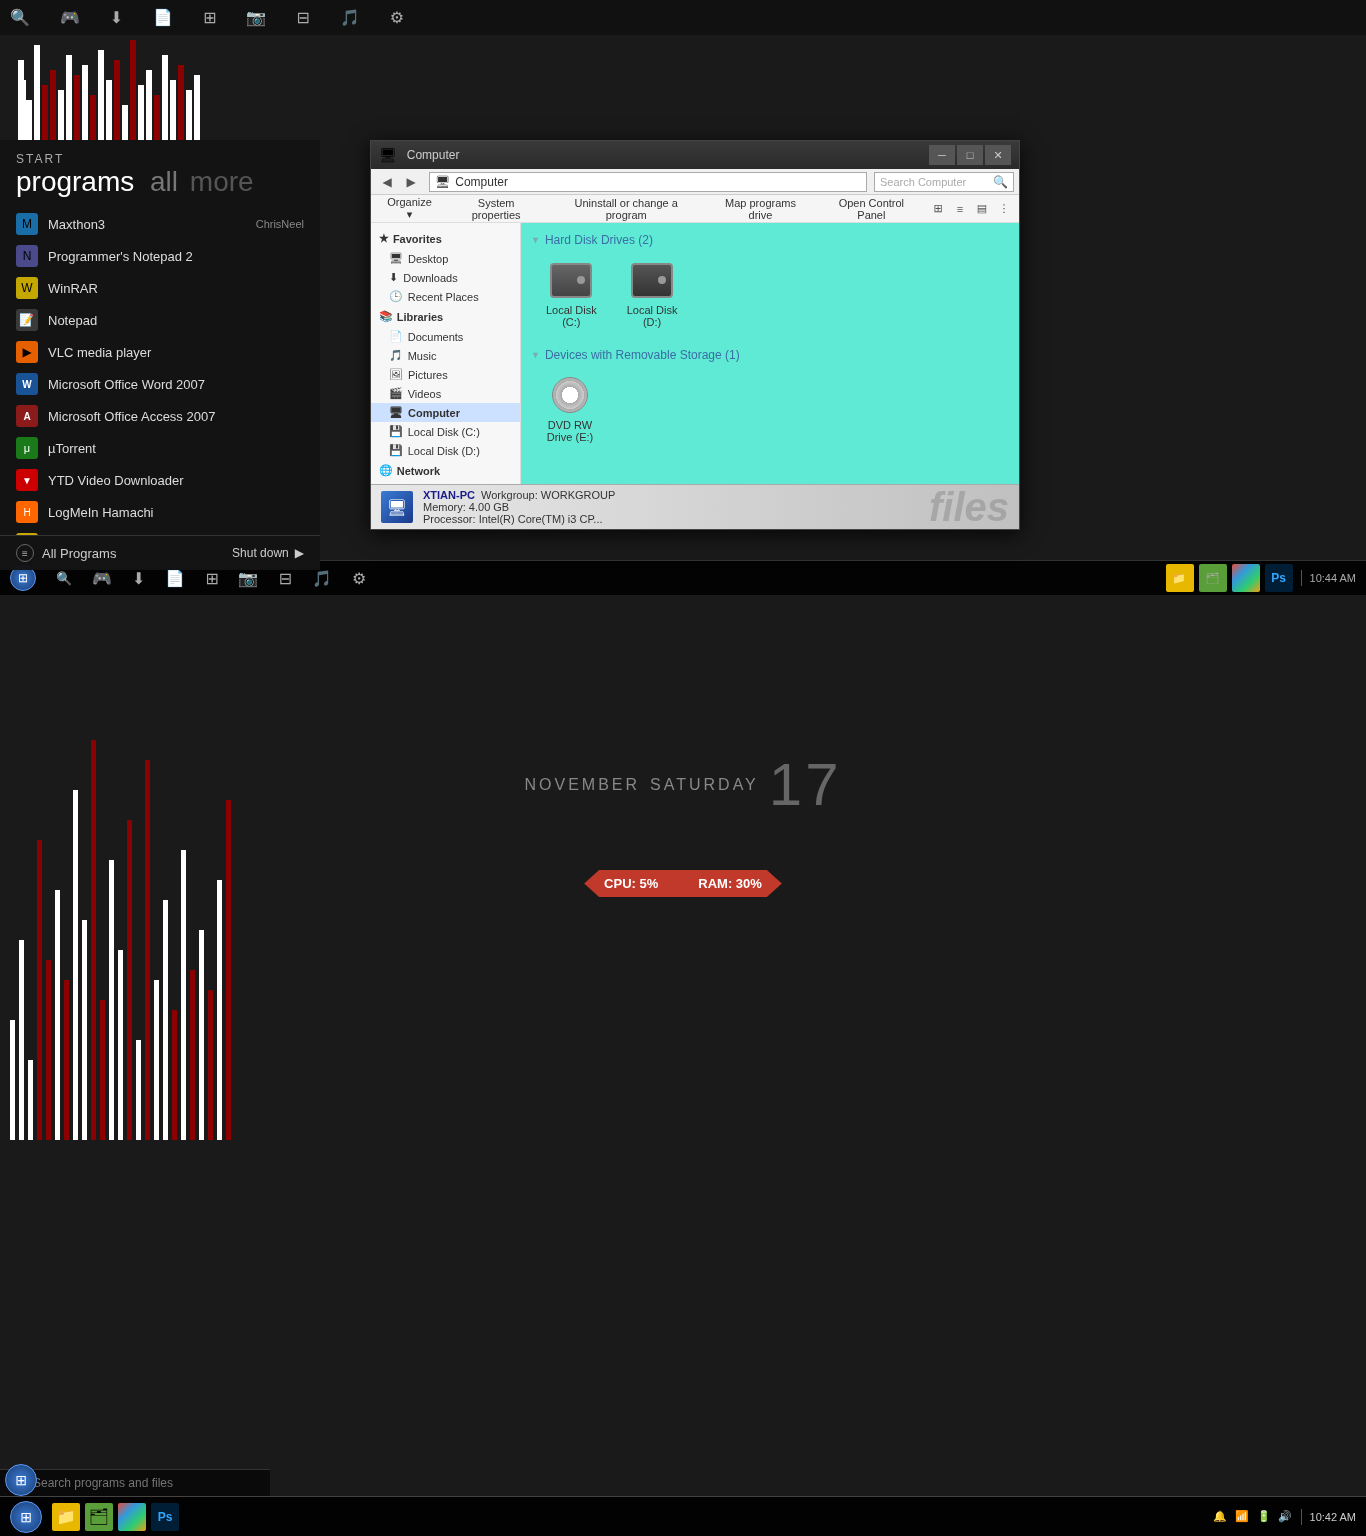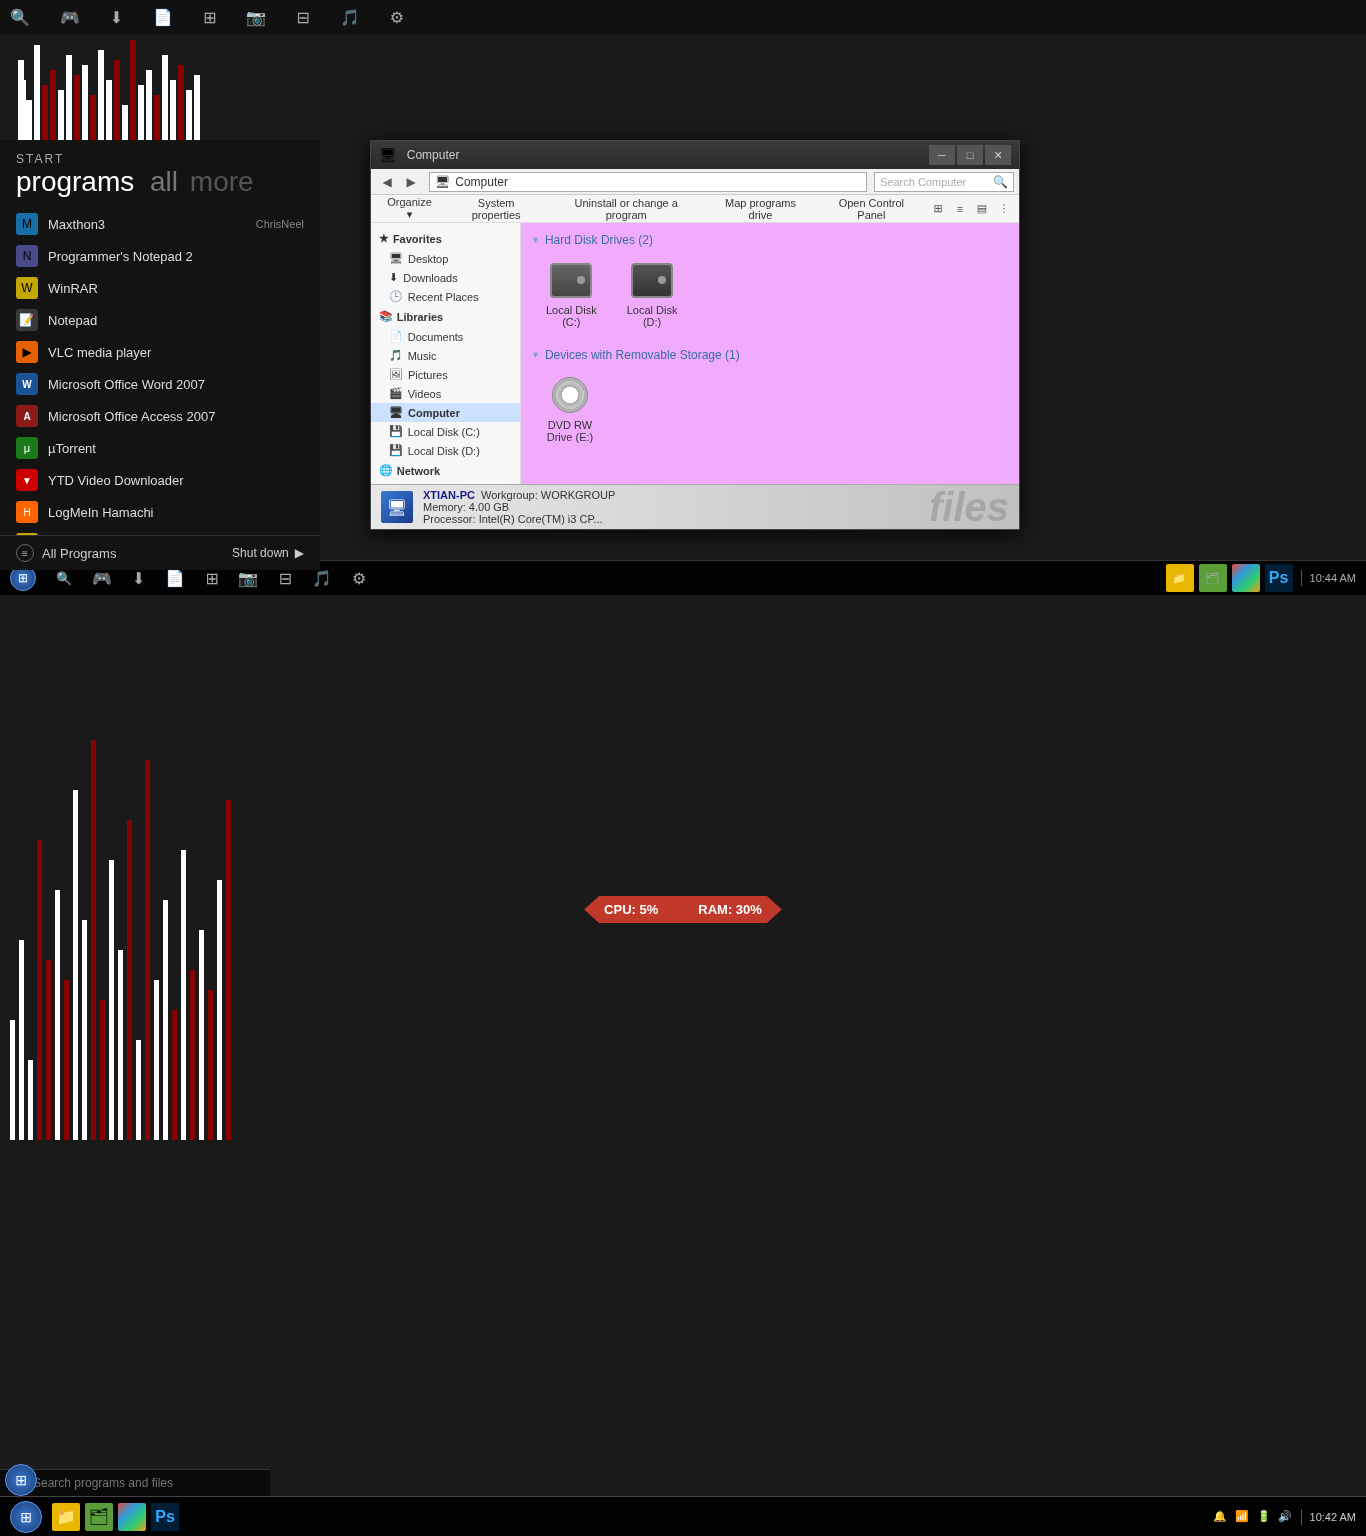--- a/index.html
+++ b/index.html
@@ -79,21 +79,21 @@
     }
     .tb-icon {
       width: 28px; height: 28px;
       border-radius: 2px;
       display: flex; align-items: center; justify-content: center;
       cursor: pointer;
     }
     .tb-icon.yellow { background: #e8b800; }
     .tb-icon.green-folder { background: #5a9e3a; }
     .tb-icon.colorful { background: linear-gradient(135deg, #e74c3c, #3498db, #2ecc71, #f39c12); }
-    .tb-icon.ps { background: #001e36; color: #31a8ff; font-size: 16px; font-weight: bold; }
+    .tb-icon.ps { background: #001e36; color: #31a8ff; font-size: 12px; font-weight: bold; }
 
     .taskbar-right {
       margin-left: auto;
       display: flex;
       align-items: center;
       gap: 8px;
       color: #ccc;
       font-size: 11px;
     }
 
@@ -384,21 +384,21 @@
       font-size: 11px;
       color: #333;
       cursor: pointer;
       gap: 5px;
       white-space: nowrap;
     }
     .nav-item.active { background: #cce0ff; }
 
     .main-panel {
       flex: 1;
-      background: #f0abfc;
+      background: #5eead4;
       overflow-y: auto;
       padding: 10px;
     }
 
     .section-header {
       font-size: 12px;
       color: #3a6ea5;
       margin-bottom: 8px;
       display: flex;
       align-items: center;
@@ -525,21 +525,21 @@
     }
     .clock-day {
       font-size: 60px;
       color: #999;
       font-weight: 300;
       opacity: 0.6;
     }
 
     .system-info-widget {
       position: absolute;
-      top: 896px;
+      top: 870px;
       left: 50%;
       transform: translateX(-50%);
       background: #c0392b;
       padding: 6px 20px;
       display: flex;
       gap: 40px;
       clip-path: polygon(15px 0%, calc(100% - 15px) 0%, 100% 50%, calc(100% - 15px) 100%, 15px 100%, 0% 50%);
     }
     .sys-stat {
       color: #fff;
@@ -914,20 +914,25 @@
   <div style="width:5px;height:130px;background:#8b0000;position:relative;margin-right:2px;"></div>
   <div style="width:5px;height:290px;background:#fff;position:relative;margin-right:2px;"></div>
   <div style="width:5px;height:170px;background:#8b0000;position:relative;margin-right:2px;"></div>
   <div style="width:5px;height:210px;background:#fff;position:relative;margin-right:2px;"></div>
   <div style="width:5px;height:150px;background:#8b0000;position:relative;margin-right:2px;"></div>
   <div style="width:5px;height:260px;background:#fff;position:relative;margin-right:2px;"></div>
   <div style="width:5px;height:340px;background:#8b0000;position:relative;margin-right:2px;"></div>
 </div>
 
 <div class="clock-widget">
+  <div class="clock-date">
+    <span>NOVEMBER</span>
+    <span>SATURDAY</span>
+    <span class="clock-day">17</span>
+  </div>
 </div>
 
 <div class="system-info-widget">
   <span class="sys-stat">CPU: 5%</span>
   <span class="sys-stat">RAM: 30%</span>
 </div>
 
 <div class="taskbar-bottom">
   <div class="start-orb">⊞</div>
   <div class="taskbar-bottom-icons">

